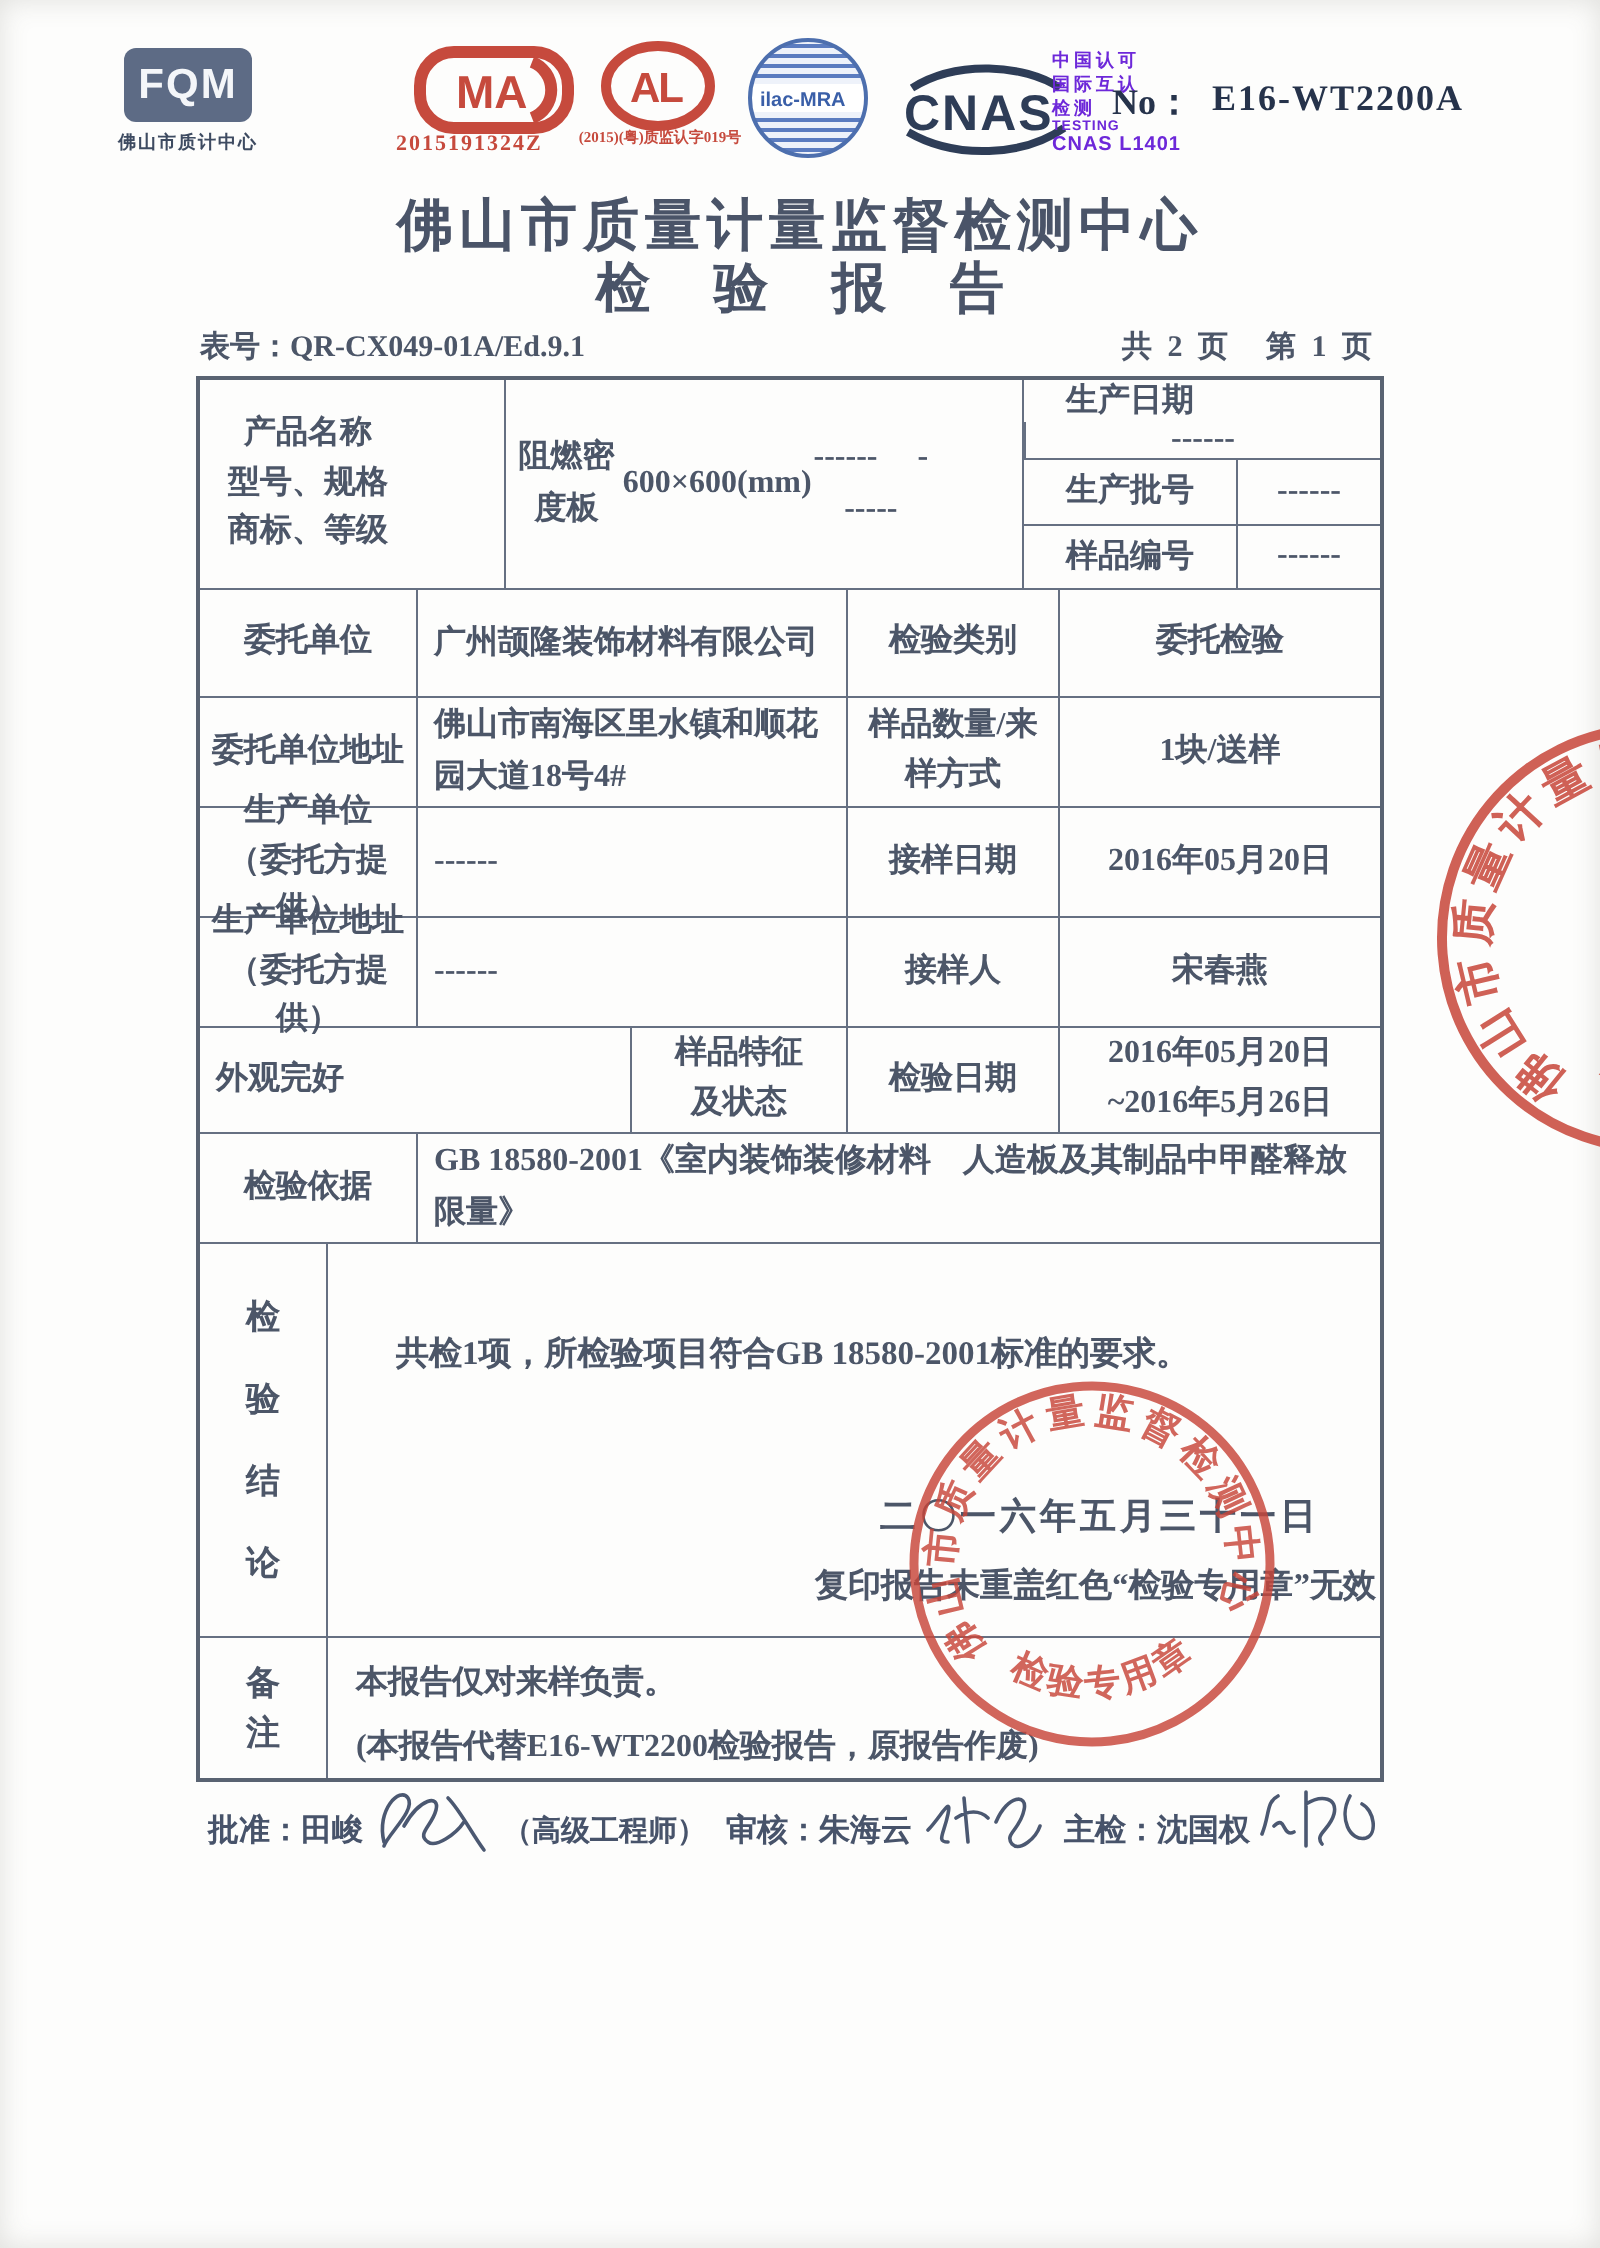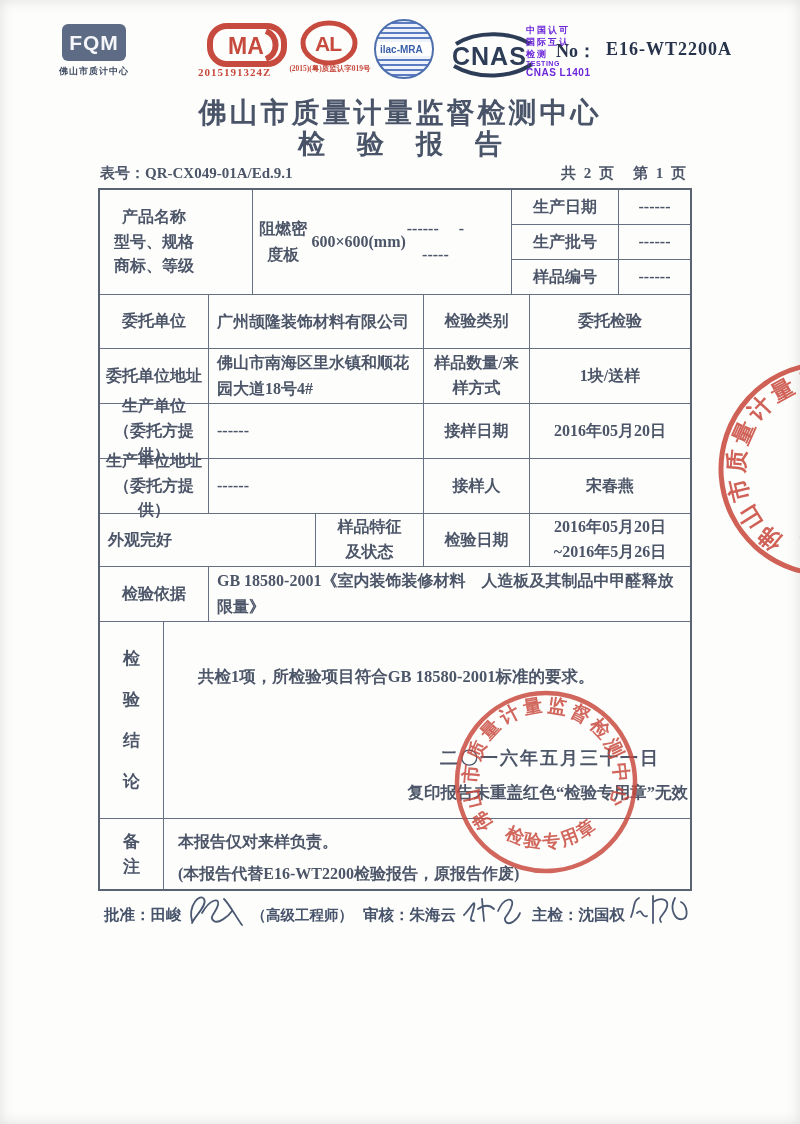--- a/index.html
+++ b/index.html
@@ -39,21 +39,21 @@
   .trow:first-child{border-top:none;gap:44px;}
   .cell{border-left:1.5px solid #667082;display:flex;align-items:center;}
   .cell:first-child{border-left:none;}
   .lbl{justify-content:center;text-align:center;white-space:pre-line;line-height:1.55;}
   .c1{width:108px;}
   .c2{width:215px;padding:4px 8px;white-space:pre-line;line-height:1.6;}
   .c3{width:106px;}
   .c4{flex:1;justify-content:center;text-align:center;white-space:pre-line;line-height:1.55;}
   .subcol{flex:1;display:flex;flex-direction:column;border-left:1.5px solid #667082;}
   .subrow{flex:1;display:flex;border-top:1.5px solid #667082;}
-  .subrow:first-child{border-top:none;}
+  .subrow:first-child{border-top:none;flex-direction:column;}
   .sublbl{width:106px;display:flex;align-items:center;justify-content:center;}
   .subval{flex:1;display:flex;align-items:center;justify-content:center;border-left:1.5px solid #667082;}
   .pcol{flex-direction:row;justify-content:space-evenly;align-items:center;text-align:center;padding:2px;}
   .vlabel{width:63px;display:flex;flex-direction:column;align-items:center;justify-content:space-around;
     padding:16px 0;font-size:17px;}
   .vcontent{flex:1;position:relative;display:block;}
   .concl-text{position:absolute;left:34px;top:44px;font-size:16.5px;}
   .concl-date{position:absolute;right:30px;top:124px;font-size:18px;letter-spacing:2px;}
   .concl-note{position:absolute;right:2px;top:160px;font-size:16.5px;}
   .remark-body{padding:7px 14px;line-height:2.0;font-size:16px;}

